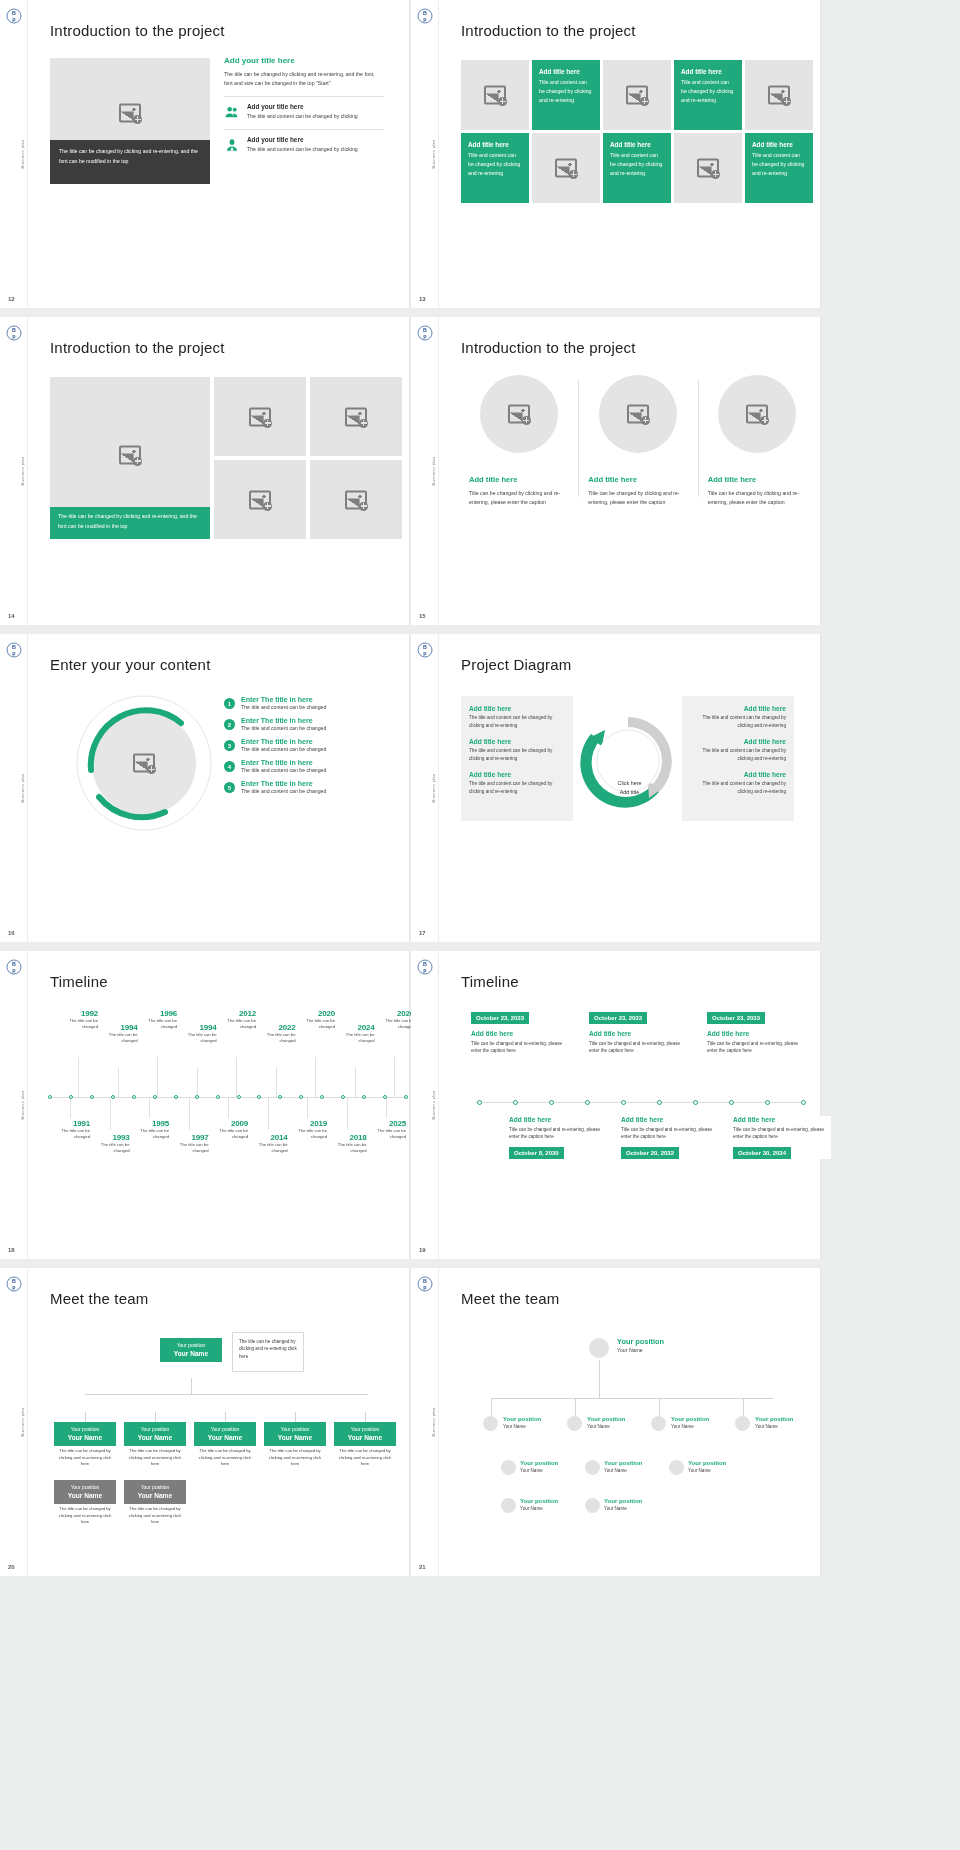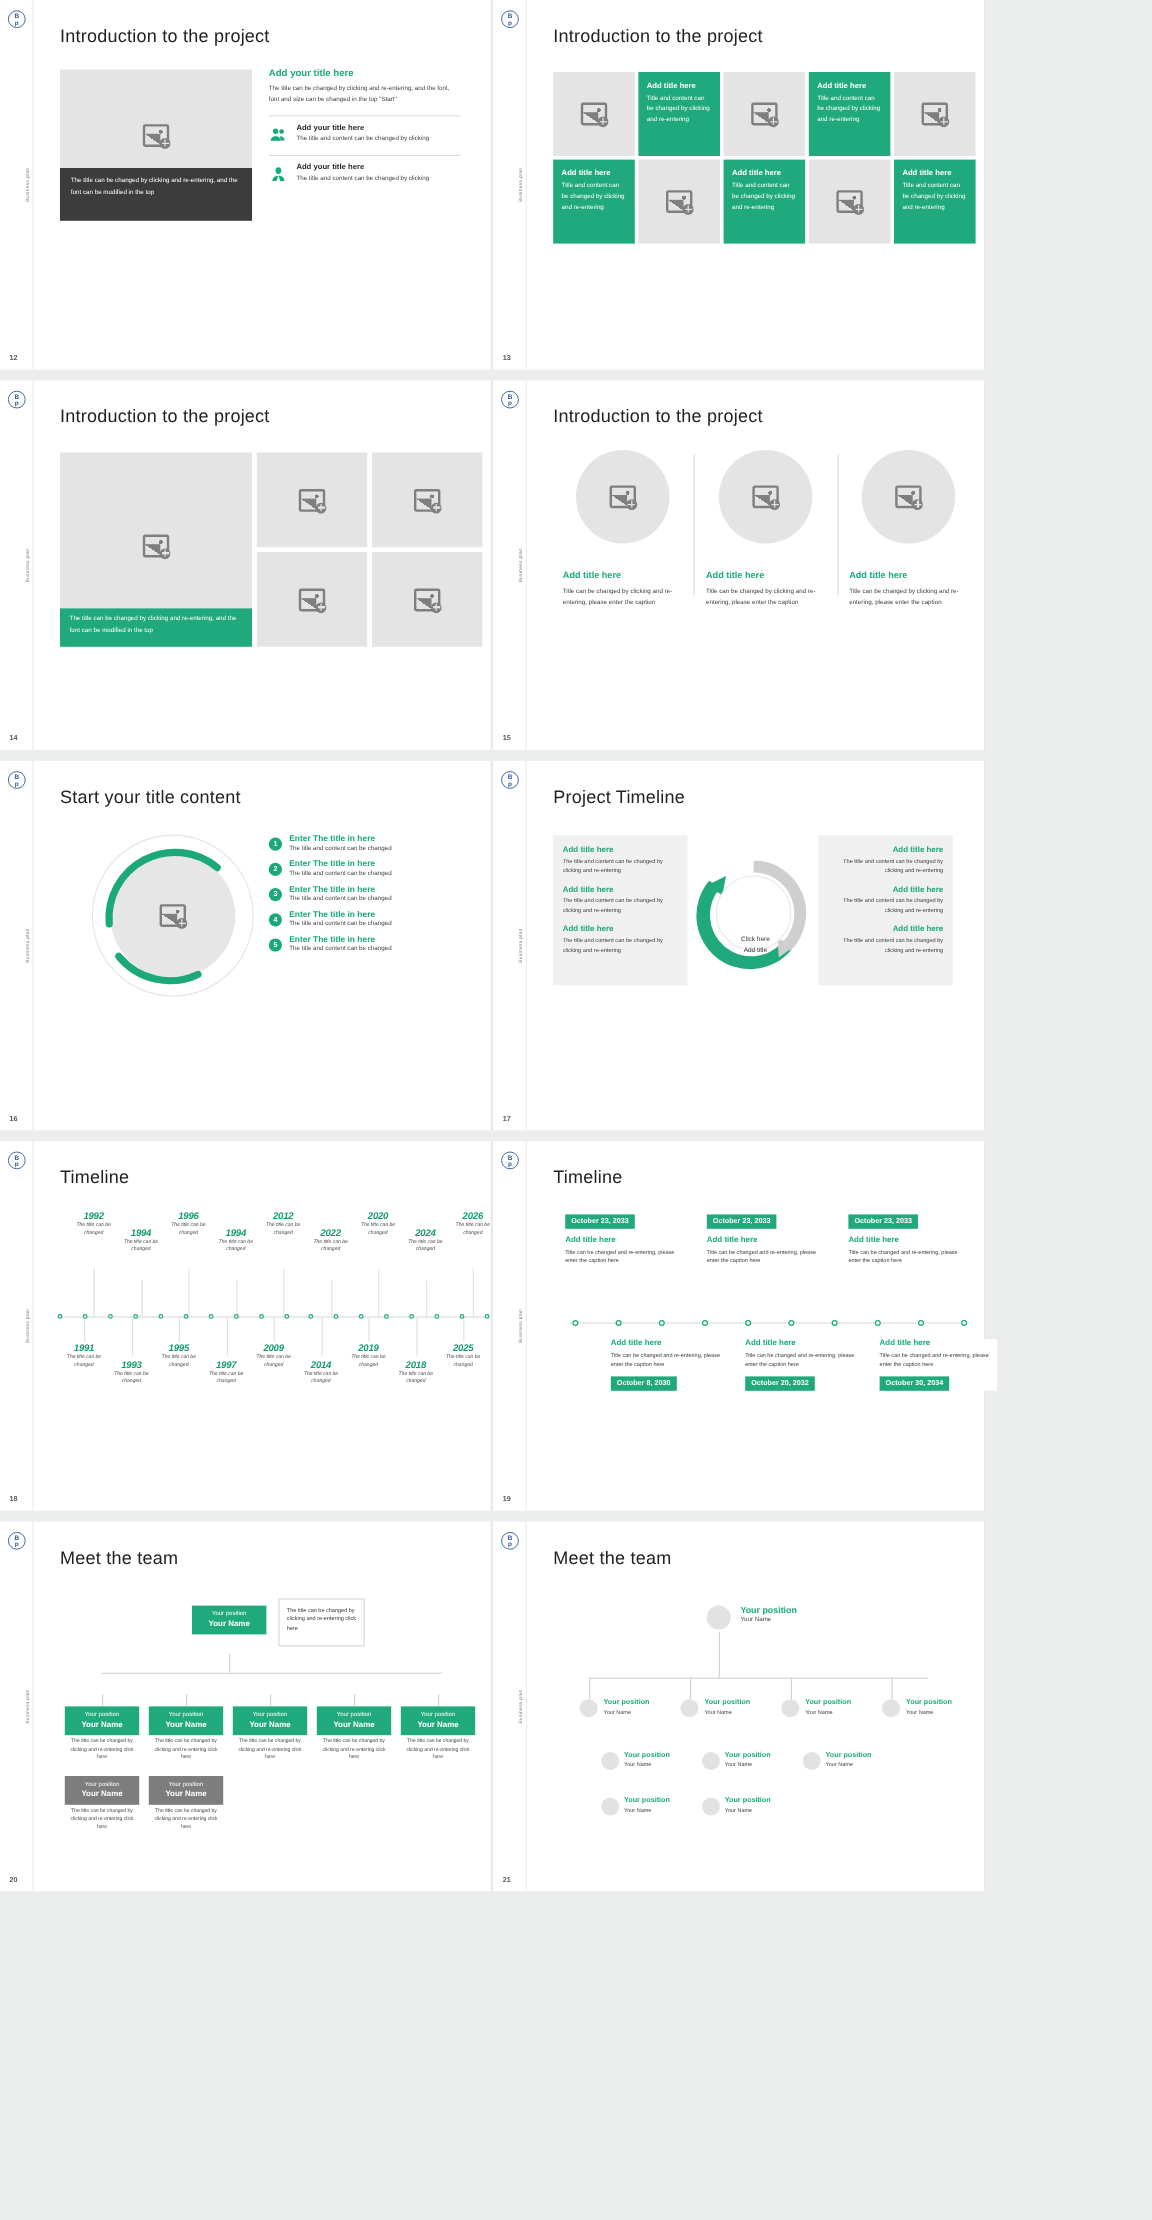--- a/index.html
+++ b/index.html
@@ -97,21 +97,21 @@
   .s17blk p{font-size:4.7px;color:#3f3f3f;line-height:1.6;}
   .s17c{position:absolute;left:140px;top:78px;width:98px;height:98px;}
   .s17ctr{position:absolute;left:50%;top:50%;transform:translate(-50%,-50%);text-align:center;
     font-size:5.4px;color:#333;line-height:1.6;}
 
   
   .tl{position:absolute;left:22px;top:58px;width:356px;height:180px;}
   .axis{position:absolute;left:0;right:0;top:88px;height:1px;background:#dcdcdc;}
   .dot{position:absolute;width:4px;height:4px;border-radius:50%;border:1px solid #1ba97b;background:#fff;top:86px;}
   .tick{position:absolute;width:1px;background:#e2e2e2;}
-  .yr{position:absolute;text-align:center;font-style:italic;}
+  .yr{position:absolute;text-align:right;}
   .yr b{font-size:8px;color:#149b70;display:block;letter-spacing:-.2px;}
   .yr span{font-size:4.2px;color:#4a4a4a;display:block;line-height:1.5;}
 
   
   .tl2{position:absolute;left:22px;top:55px;width:356px;height:190px;}
   .card{position:absolute;width:98px;background:#fff;}
   .card .dtag{background:#20a97c;color:#fff;font-size:6px;font-weight:bold;padding:3px 5px;display:inline-block;}
   .card h4{font-size:6.6px;font-weight:bold;color:#1ba97b;margin:6px 0 3px;}
   .card p{font-size:4.6px;color:#3f3f3f;line-height:1.6;}
   .axis2{position:absolute;left:14px;right:14px;top:96px;height:1px;background:#dcdcdc;}
@@ -322,21 +322,21 @@
         <div class="rail">
     <svg class="logo" viewBox="0 0 24 24">
       <circle cx="12" cy="12" r="10.5" fill="none" stroke="#2b5797" stroke-width="1.1"></circle>
       <text x="12" y="11" font-size="8" fill="#2b5797" text-anchor="middle" font-family="Liberation Sans, sans-serif" font-weight="bold">B</text>
       <text x="12" y="19" font-size="8" fill="#2b5797" text-anchor="middle" font-family="Liberation Sans, sans-serif" font-weight="bold">p</text>
     </svg>
     <div class="railtext">Business plan</div>
     <div class="pnum">16</div>
   </div>
         <div class="canvas">
-    <div class="title">Start your title content</div>
+    <div class="title">Enter your your content</div>
           <svg viewBox="0 0 142 142" class="s16ring">
     <circle cx="71" cy="71" r="67" fill="none" stroke="#e6e6e6" stroke-width="1"></circle>
     <circle cx="71" cy="71" r="52" fill="#e6e6e6"></circle>
     <path d="M18 78 A55 55 0 0 1 108 31" fill="none" stroke="#1ba97b" stroke-width="6" stroke-linecap="round"></path>
     <path d="M26 105 A55 55 0 0 0 92 120" fill="none" stroke="#1ba97b" stroke-width="6" stroke-linecap="round"></path>
   </svg>
   <div style="position:absolute;left:95px;top:108px;width:42px;height:42px;">
     <div class="ph " style="width:42px;height:42px;background:transparent">
               <span class="phplus"></span>
             </div>
@@ -385,21 +385,21 @@
         <div class="rail">
     <svg class="logo" viewBox="0 0 24 24">
       <circle cx="12" cy="12" r="10.5" fill="none" stroke="#2b5797" stroke-width="1.1"></circle>
       <text x="12" y="11" font-size="8" fill="#2b5797" text-anchor="middle" font-family="Liberation Sans, sans-serif" font-weight="bold">B</text>
       <text x="12" y="19" font-size="8" fill="#2b5797" text-anchor="middle" font-family="Liberation Sans, sans-serif" font-weight="bold">p</text>
     </svg>
     <div class="railtext">Business plan</div>
     <div class="pnum">17</div>
   </div>
         <div class="canvas">
-    <div class="title">Project Timeline</div>
+    <div class="title">Project Diagram</div>
     <div class="s17l">
             <div class="s17blk">
       <h4>Add title here</h4>
       <p>The title and content can be changed by clicking and re-entering</p>
             </div>
             <div class="s17blk">
       <h4>Add title here</h4>
       <p>The title and content can be changed by clicking and re-entering</p>
             </div>
             <div class="s17blk">

